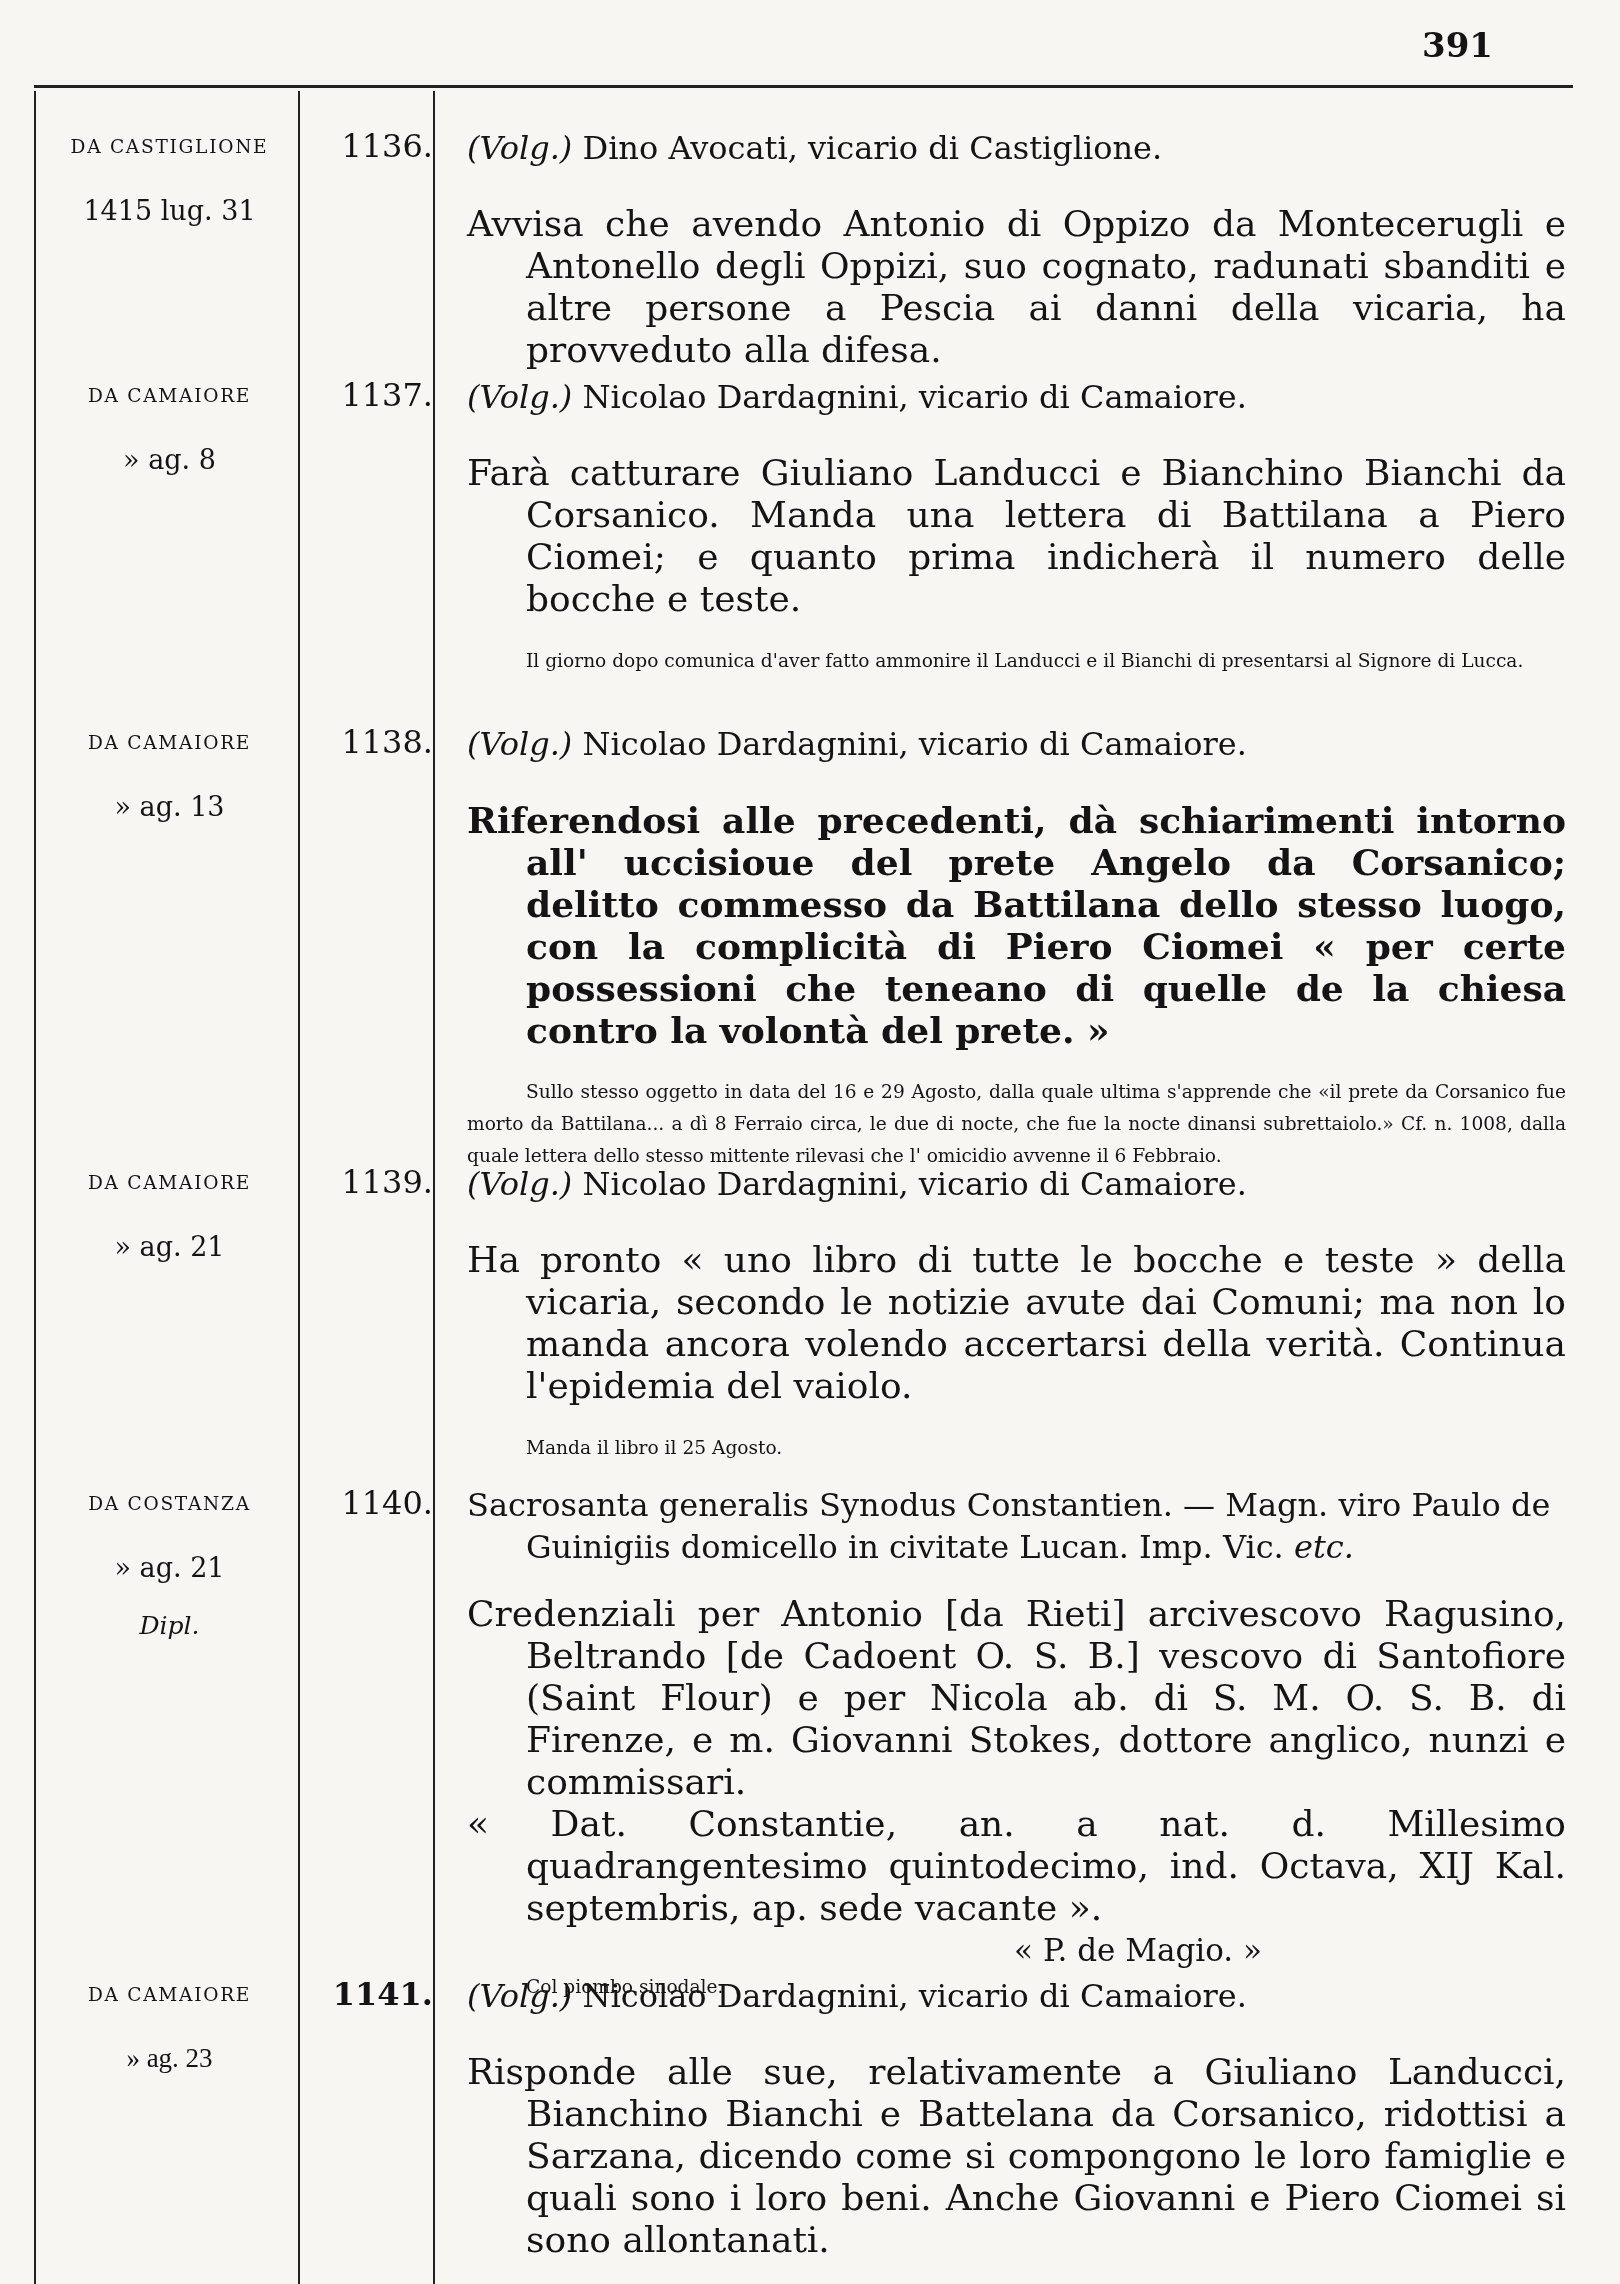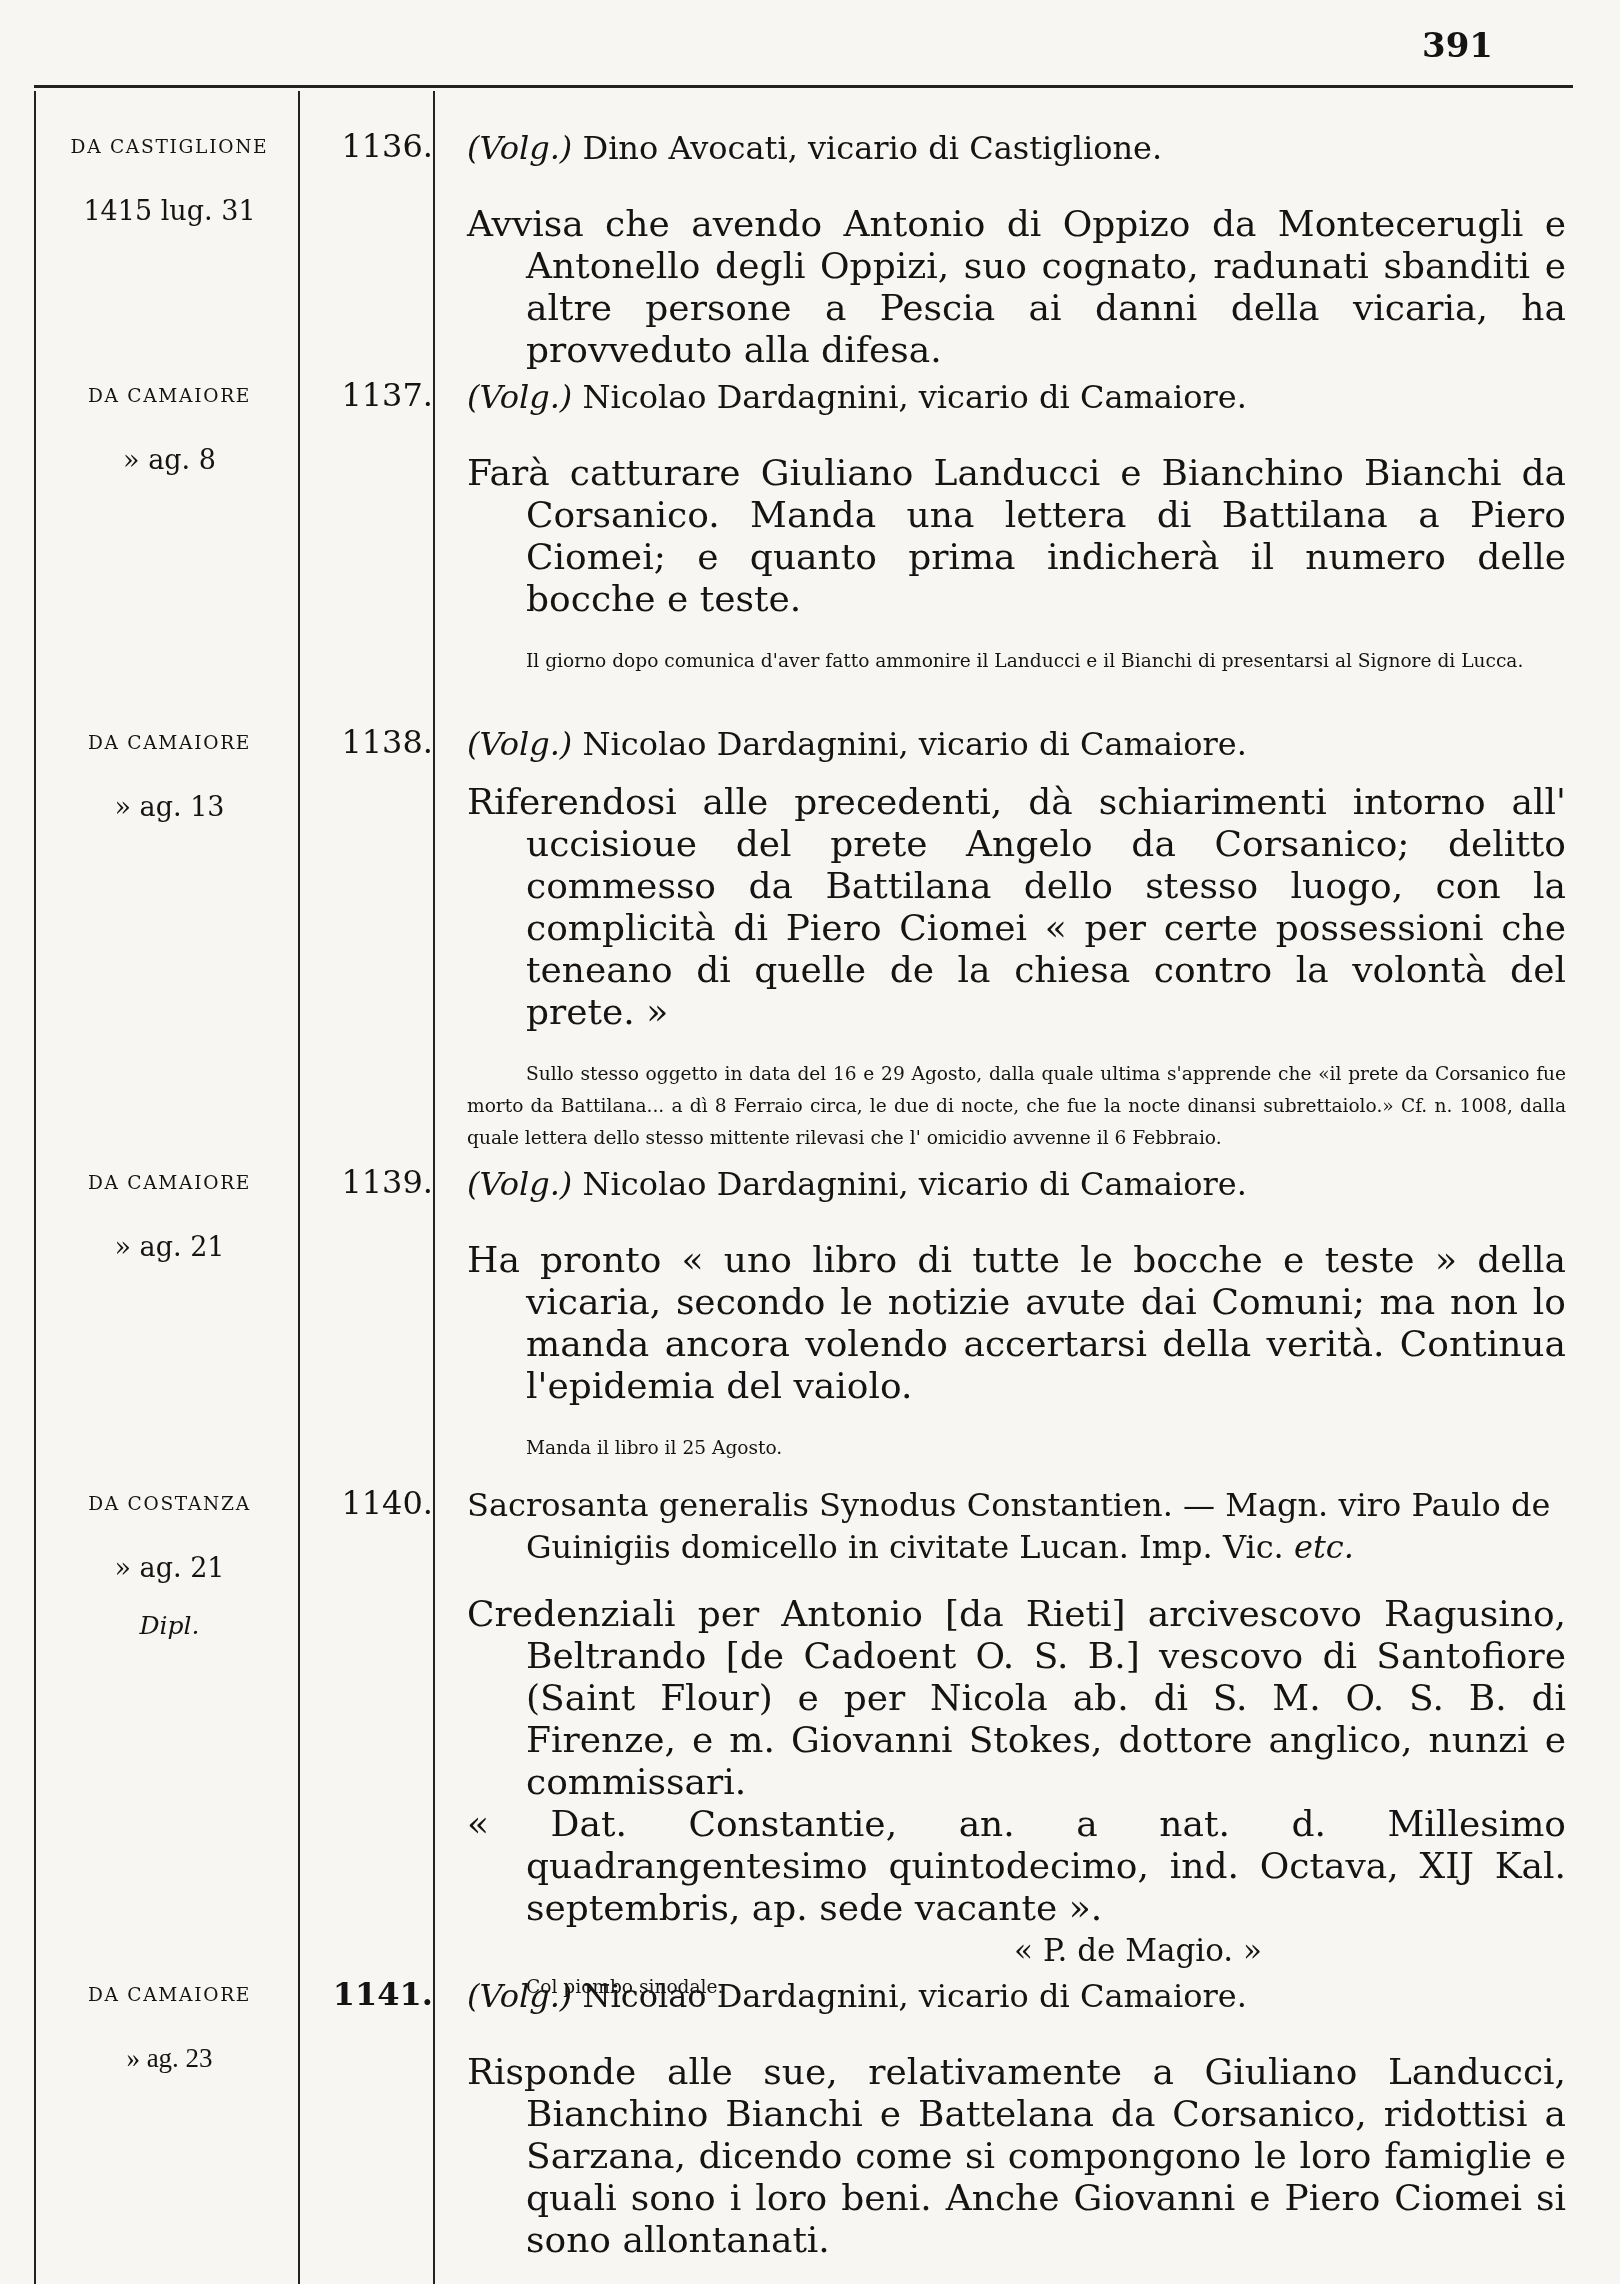--- a/index.html
+++ b/index.html
@@ -82,21 +82,21 @@
     <p class="note" style="margin-top:25px;">Il giorno dopo comunica d'aver fatto ammonire il Landucci e il Bianchi di presentarsi al Signore di Lucca.</p>
   </div>
 </div>
 
 <div class="entry" style="top:723px;">
   <div class="col-place" style="top:8.5px;">DA CAMAIORE</div>
   <div class="col-date" style="top:68px;">» ag. 13</div>
   <div class="col-num" style="top:0;">1138.</div>
   <div class="col-main" style="top:0;">
     <p class="heading"><em>(Volg.)</em> <span>Nicolao Dardagnini, vicario di Camaiore.</span></p>
-    <p class="body-text" style="margin-top:16px;">Riferendosi alle precedenti, dà schiarimenti intorno all' uccisioue del prete Angelo da Corsanico; delitto commesso da Battilana dello stesso luogo, con la complicità di Piero Ciomei « per certe possessioni che teneano di quelle de la chiesa contro la volontà del prete. »</p>
+    <p class="body-text" style="margin-top:34px;font-weight:bold;">Riferendosi alle precedenti, dà schiarimenti intorno all' uccisioue del prete Angelo da Corsanico; delitto commesso da Battilana dello stesso luogo, con la complicità di Piero Ciomei « per certe possessioni che teneano di quelle de la chiesa contro la volontà del prete. »</p>
     <p class="note" style="margin-top:25px;">Sullo stesso oggetto in data del 16 e 29 Agosto, dalla quale ultima s'apprende che «il prete da Corsanico fue morto da Battilana... a dì 8 Ferraio circa, le due di nocte, che fue la nocte dinansi subrettaiolo.» Cf. n. 1008, dalla quale lettera dello stesso mittente rilevasi che l' omicidio avvenne il 6 Febbraio.</p>
   </div>
 </div>
 
 <div class="entry" style="top:1163px;">
   <div class="col-place" style="top:8.5px;">DA CAMAIORE</div>
   <div class="col-date" style="top:68px;">» ag. 21</div>
   <div class="col-num" style="top:0;">1139.</div>
   <div class="col-main" style="top:0;">
     <p class="heading"><em>(Volg.)</em> <span>Nicolao Dardagnini, vicario di Camaiore.</span></p>

